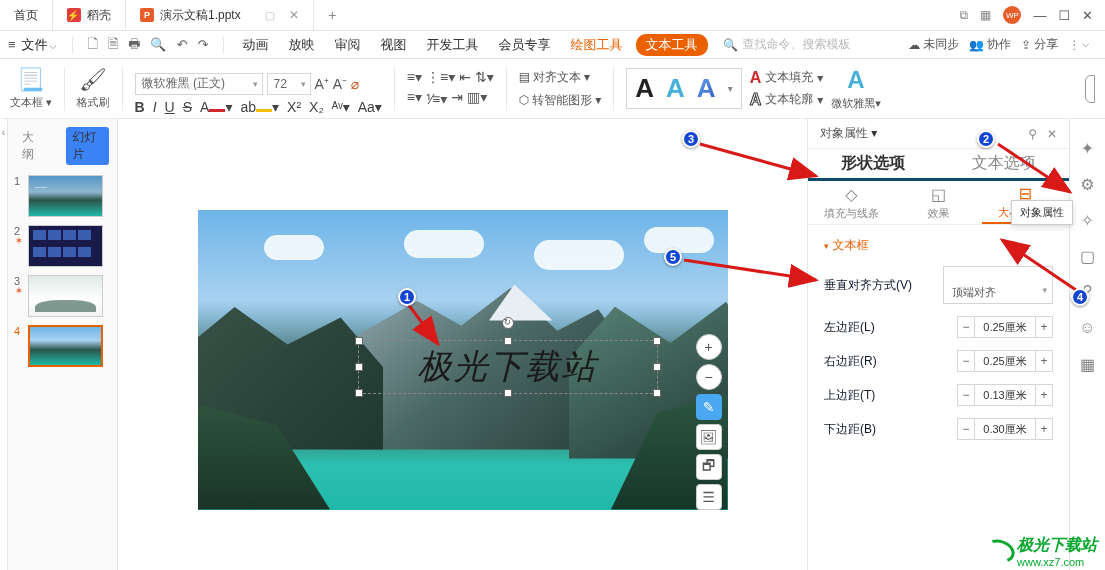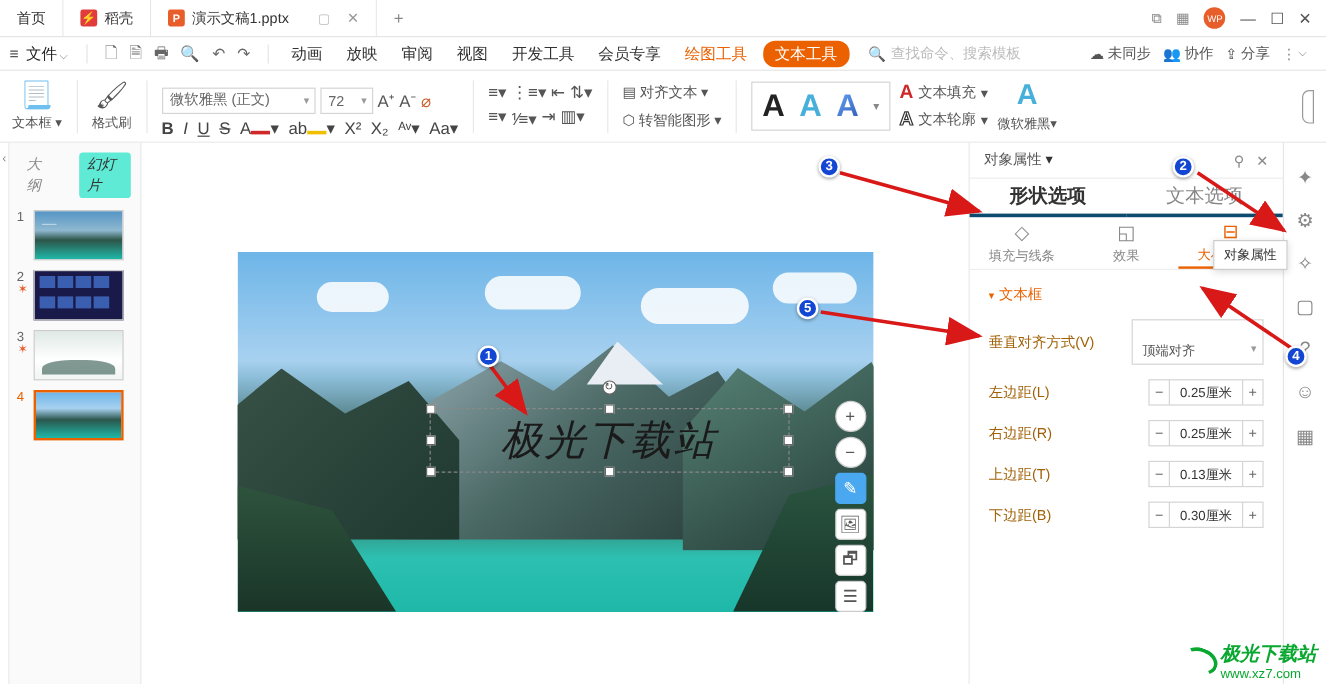--- a/index.html
+++ b/index.html
@@ -68,23 +68,23 @@
 .te-a { font-size: 16px; font-weight: bold; }
 .te-a.red { color: #d02828; }
 .te-a.blue { color: #46b0da; }
 .te-a-outline { -webkit-text-stroke: 1px #333; color: transparent; }
 .toolbar-handle { width: 10px; height: 28px; border: 1px solid #999; border-radius: 6px 0 0 6px; margin-left: auto; }
 
 
 .main { display: flex; height: 451px; }
 .nav-collapse { width: 8px; border-right: 1px solid #e5e5e5; display: flex; align-items: flex-start; justify-content: center; padding-top: 8px; color: #888; font-size: 10px; }
 .sidebar-left { width: 110px; border-right: 1px solid #e5e5e5; display: flex; flex-direction: column; background: #fafafa; }
-.thumb-tabs { display: flex; font-size: 12px; padding: 8px 8px 4px; gap: 18px; font-style: italic; }
+.thumb-tabs { display: flex; font-size: 12px; padding: 8px 8px 4px; gap: 18px; }
 .thumb-tab { color: #888; padding: 2px 6px; }
-.thumb-tab.active { background: #5eead4; border-radius: 3px; color: #333; }
+.thumb-tab.active { background: #3b82f6; border-radius: 3px; color: #333; }
 .thumb-list { flex: 1; overflow-y: auto; padding: 6px; }
 .thumb-item { display: flex; gap: 4px; margin-bottom: 8px; align-items: flex-start; }
 .thumb-num { font-size: 11px; color: #666; width: 10px; }
 .thumb-num.orange { color: #eb6100; }
 .thumb-img { width: 75px; height: 42px; border: 1px solid #ccc; background-size: cover; background-position: center; }
 .thumb-img.selected { border: 2px solid #eb6100; }
 .star-note { font-size: 10px; color: #e85e2b; margin-left: 0; margin-top: -4px; }
 
 .canvas-area { flex: 1; background: #fff; display: flex; align-items: center; justify-content: center; position: relative; padding-top: 30px; }
 .slide { width: 530px; height: 300px; position: relative; overflow: hidden; }
@@ -133,21 +133,21 @@
 .prop-subtabs { display: flex; height: 44px; border-bottom: 1px solid #eee; }
 .prop-subtab { flex: 1; display: flex; flex-direction: column; align-items: center; justify-content: center; gap: 2px; font-size: 11px; color: #888; }
 .prop-subtab.active { color: #eb6100; border-bottom: 2px solid #eb6100; }
 .prop-subtab-icon { font-size: 16px; }
 .tooltip { position: absolute; top: 200px; right: 32px; background: #fff; border: 1px solid #ccc; padding: 4px 8px; font-size: 11px; box-shadow: 0 2px 6px rgba(0,0,0,0.15); z-index: 50; }
 
 .prop-section { padding: 12px 16px; }
 .section-title { color: #eb6100; font-size: 12px; display: flex; align-items: center; gap: 4px; margin-bottom: 12px; }
 .section-caret { color: #eb6100; font-size: 9px; }
 .prop-row { display: flex; align-items: center; justify-content: space-between; margin-bottom: 12px; }
-.prop-label { font-size: 12px; color: #a16207; }
+.prop-label { font-size: 12px; color: #0f172a; }
 .prop-select { border: 1px solid #d5d5d5; padding: 18px 20px 3px 8px; font-size: 11px; color: #555; position: relative; width: 110px; }
 .prop-select::after { content: "▾"; position: absolute; right: 5px; font-size: 9px; color: #999; }
 .prop-spinner { display: flex; align-items: center; }
 .sp-btn { width: 18px; height: 22px; border: 1px solid #d5d5d5; background: #fff; display: flex; align-items: center; justify-content: center; font-size: 12px; color: #666; }
 .sp-val { width: 60px; height: 22px; border: 1px solid #d5d5d5; border-left: none; border-right: none; font-size: 11px; text-align: center; display: flex; align-items: center; justify-content: center; }
 
 
 .right-rail { width: 36px; border-left: 1px solid #e5e5e5; display: flex; flex-direction: column; align-items: center; gap: 18px; padding-top: 20px; color: #888; font-size: 16px; }
 .rail-icon { width: 18px; height: 18px; display: flex; align-items: center; justify-content: center; }
 

